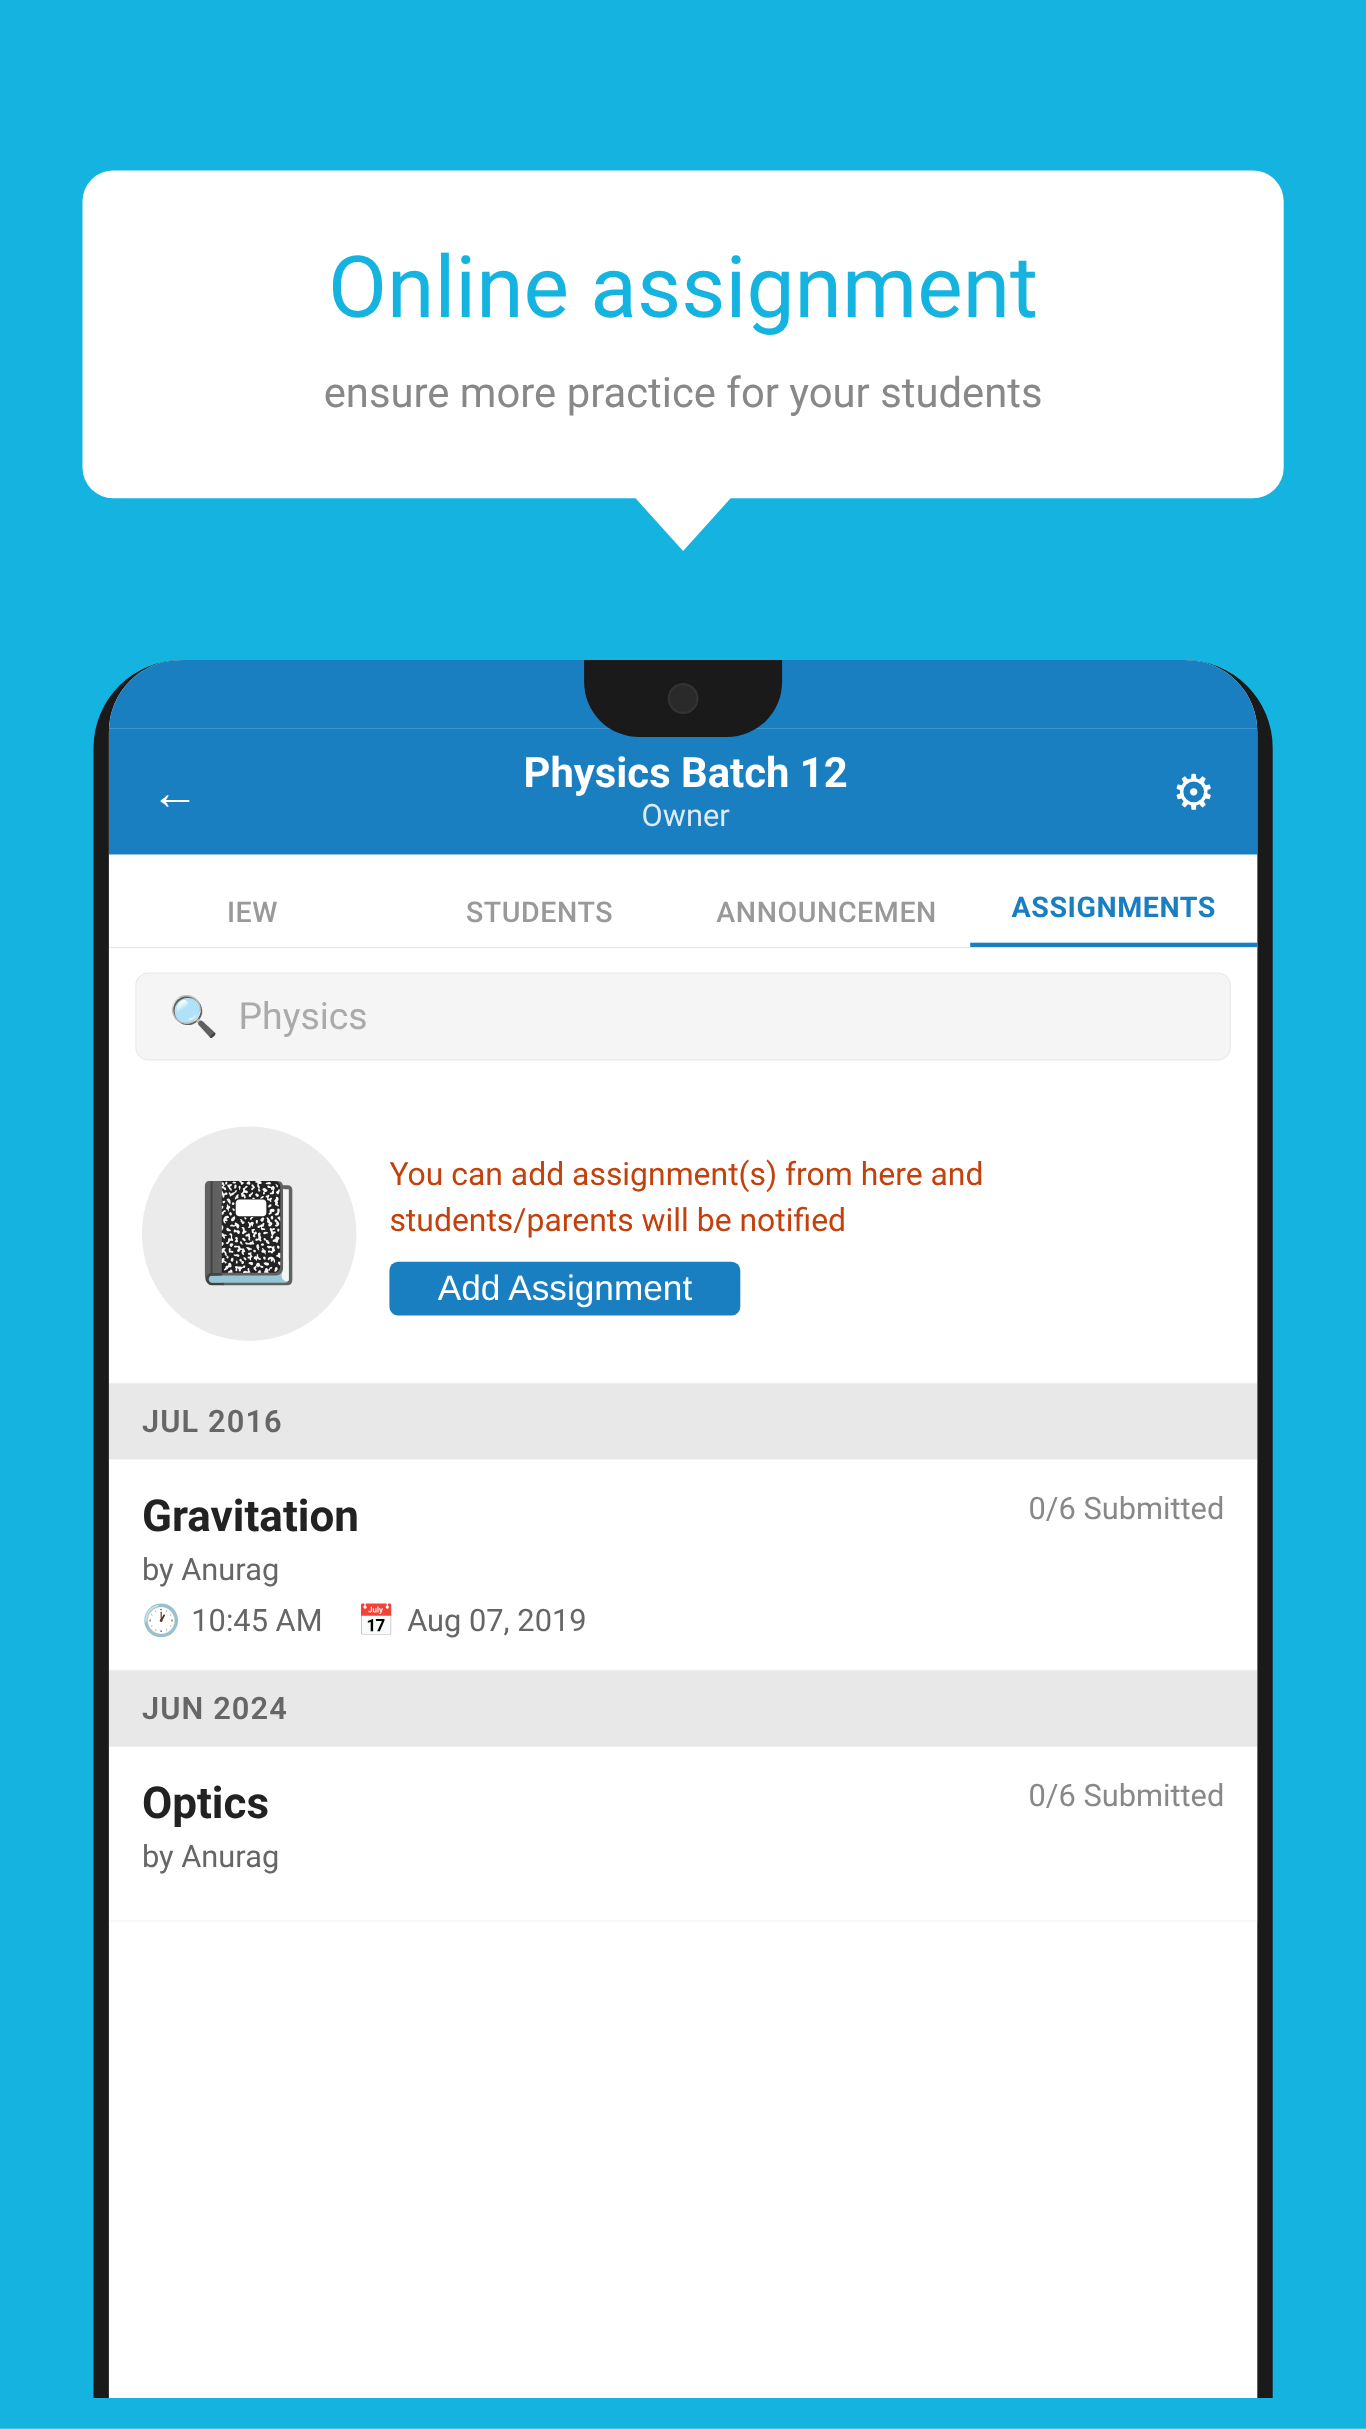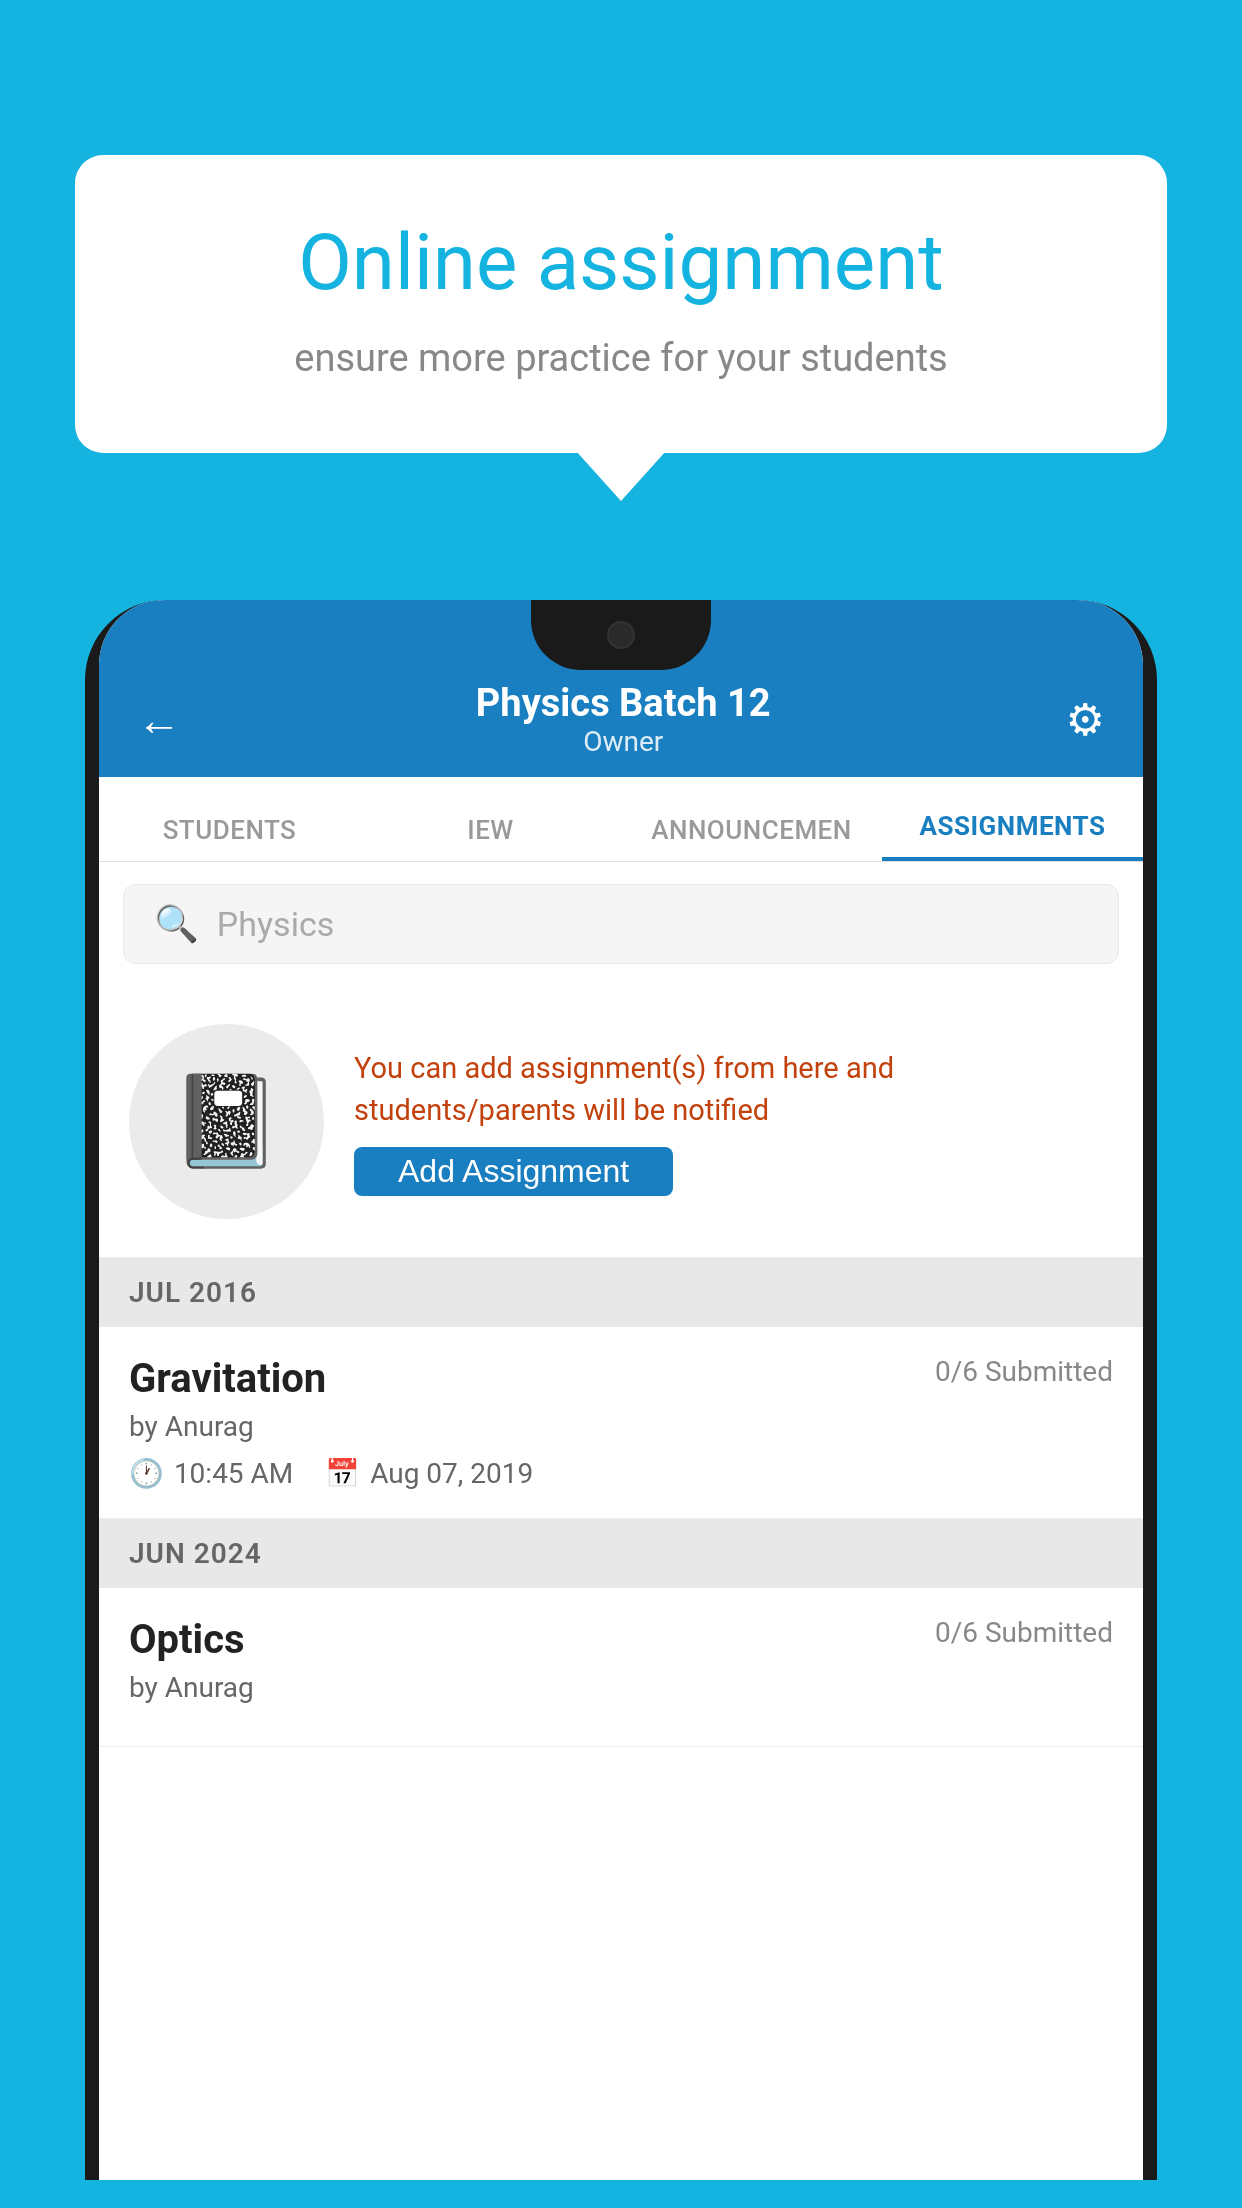--- a/index.html
+++ b/index.html
@@ -384,22 +384,22 @@
       <div class="app-header">
         <span class="header-back">←</span>
         <div class="header-title-block">
           <div class="header-title">Physics Batch 12</div>
           <div class="header-subtitle">Owner</div>
         </div>
         <span class="header-gear">⚙</span>
       </div>
 
       <div class="tabs-container">
+        <div class="tab-item">IEW</div>
         <div class="tab-item">STUDENTS</div>
-        <div class="tab-item">IEW</div>
         <div class="tab-item">ANNOUNCEMEN</div>
         <div class="tab-item active">ASSIGNMENTS</div>
       </div>
 
       <div class="screen-content">
 
         <div class="search-bar-container">
           <div class="search-bar">
             <span class="search-icon-svg">🔍</span>
             <span class="search-placeholder">Physics</span>

